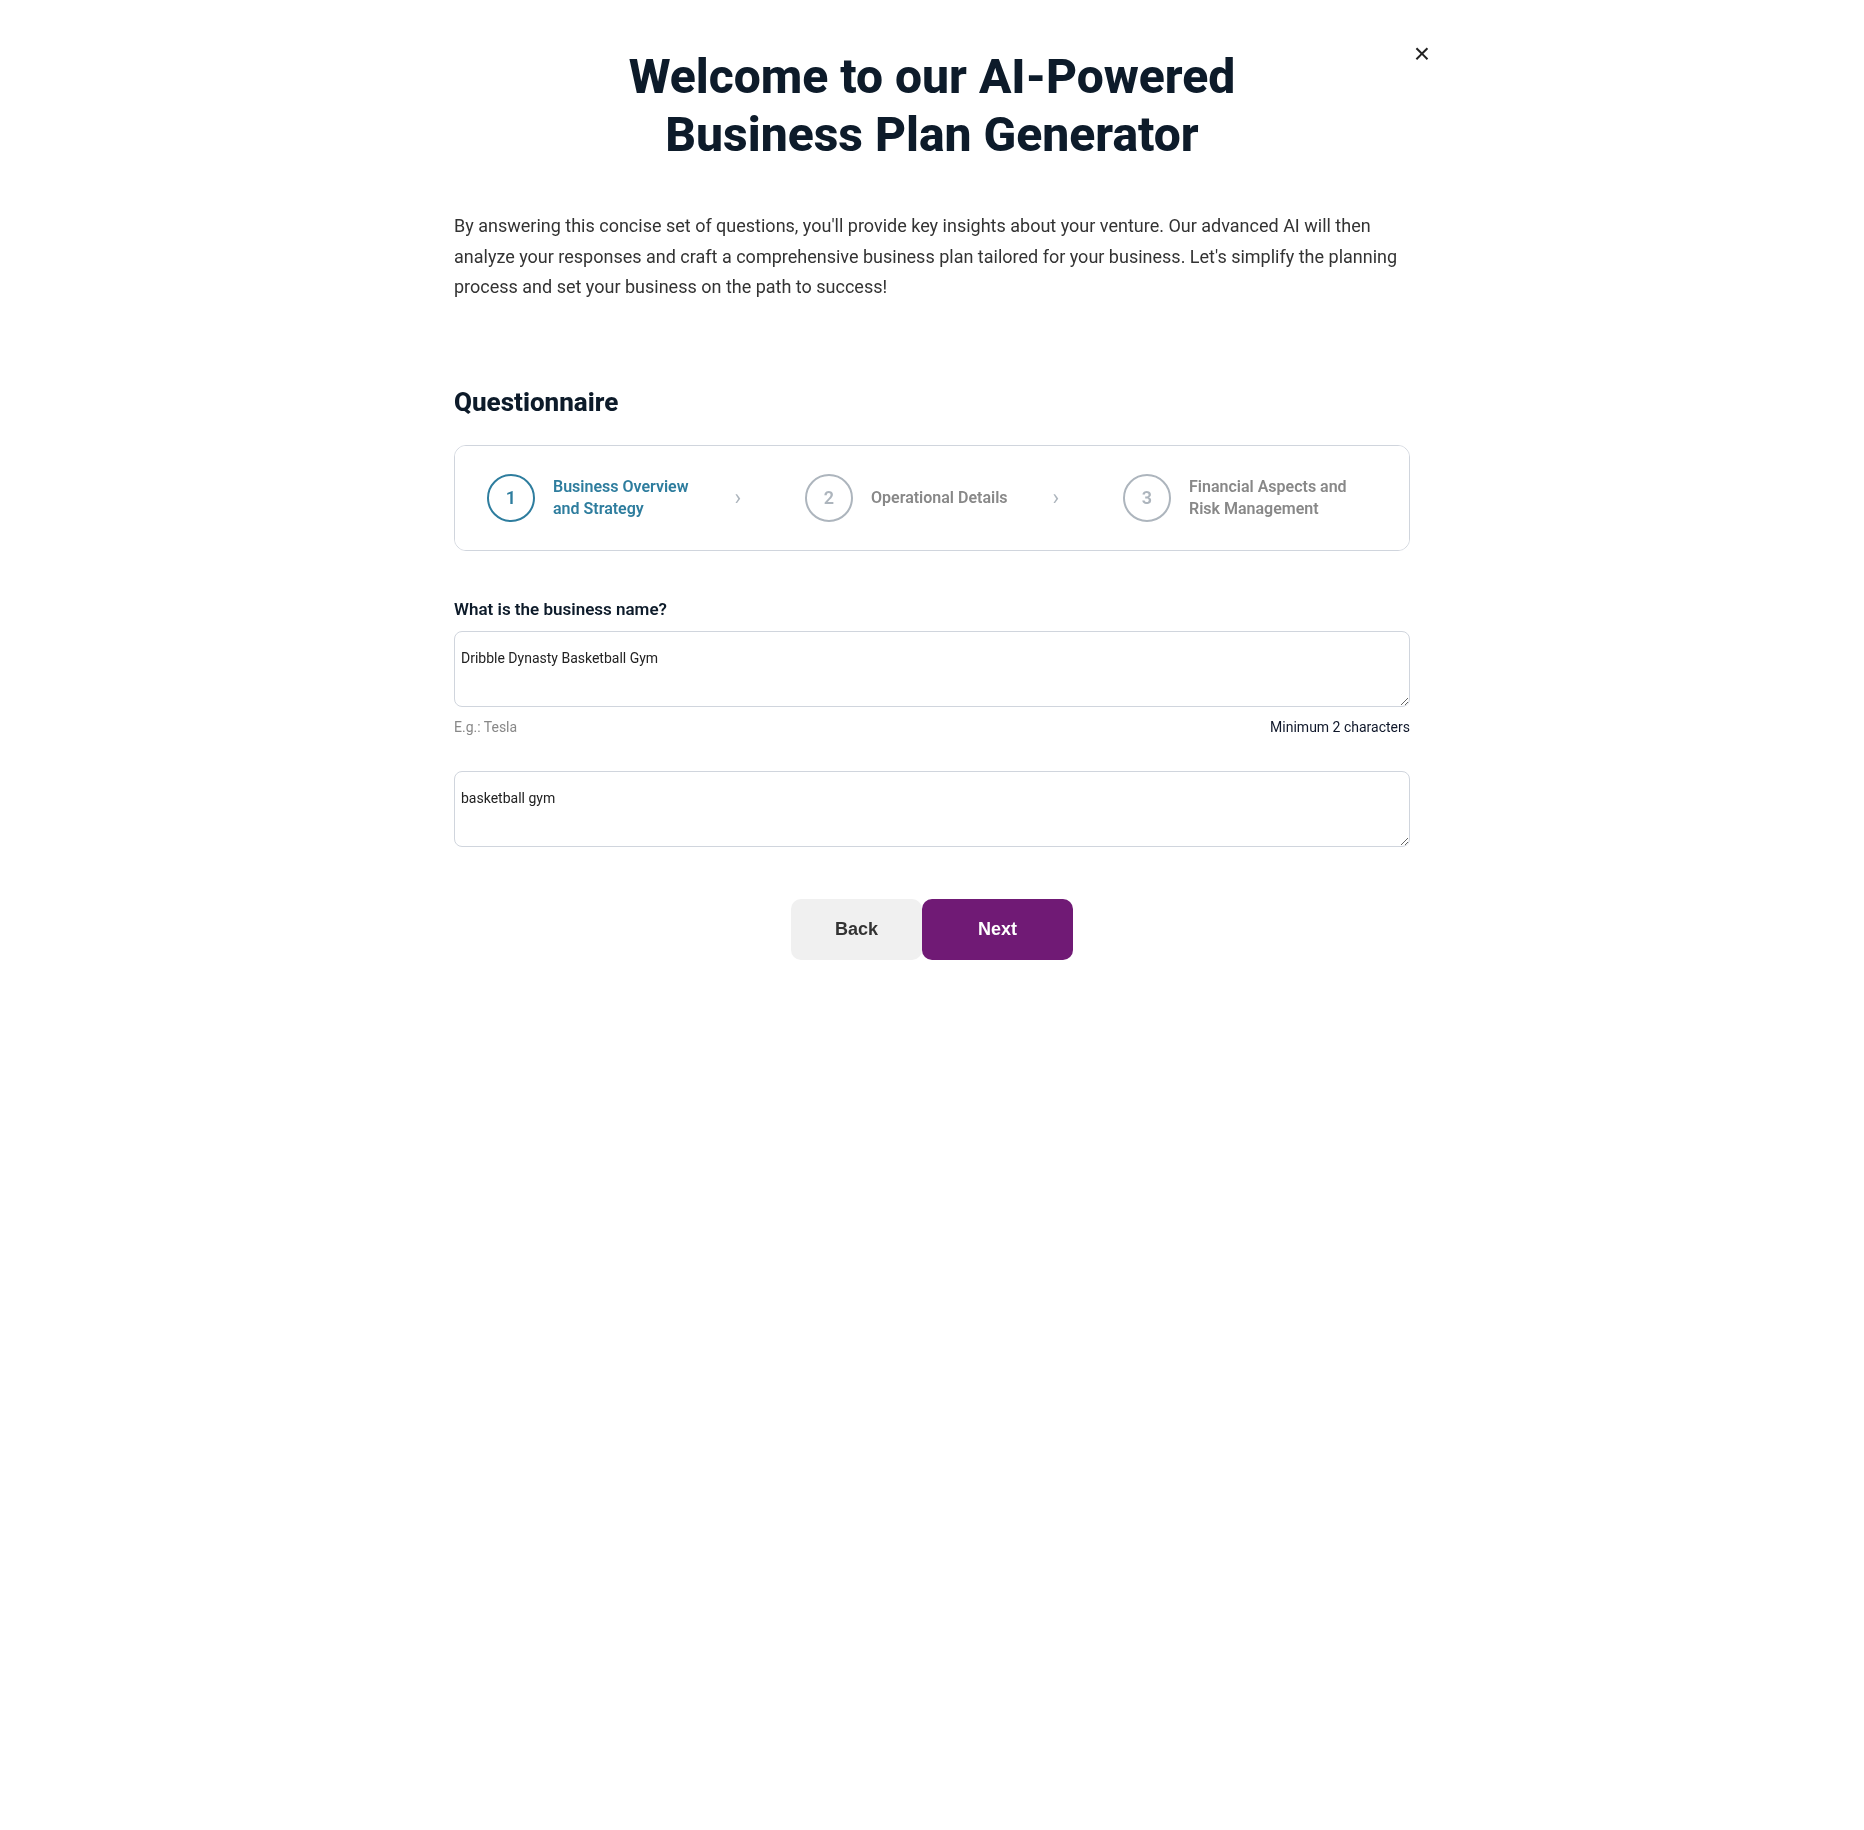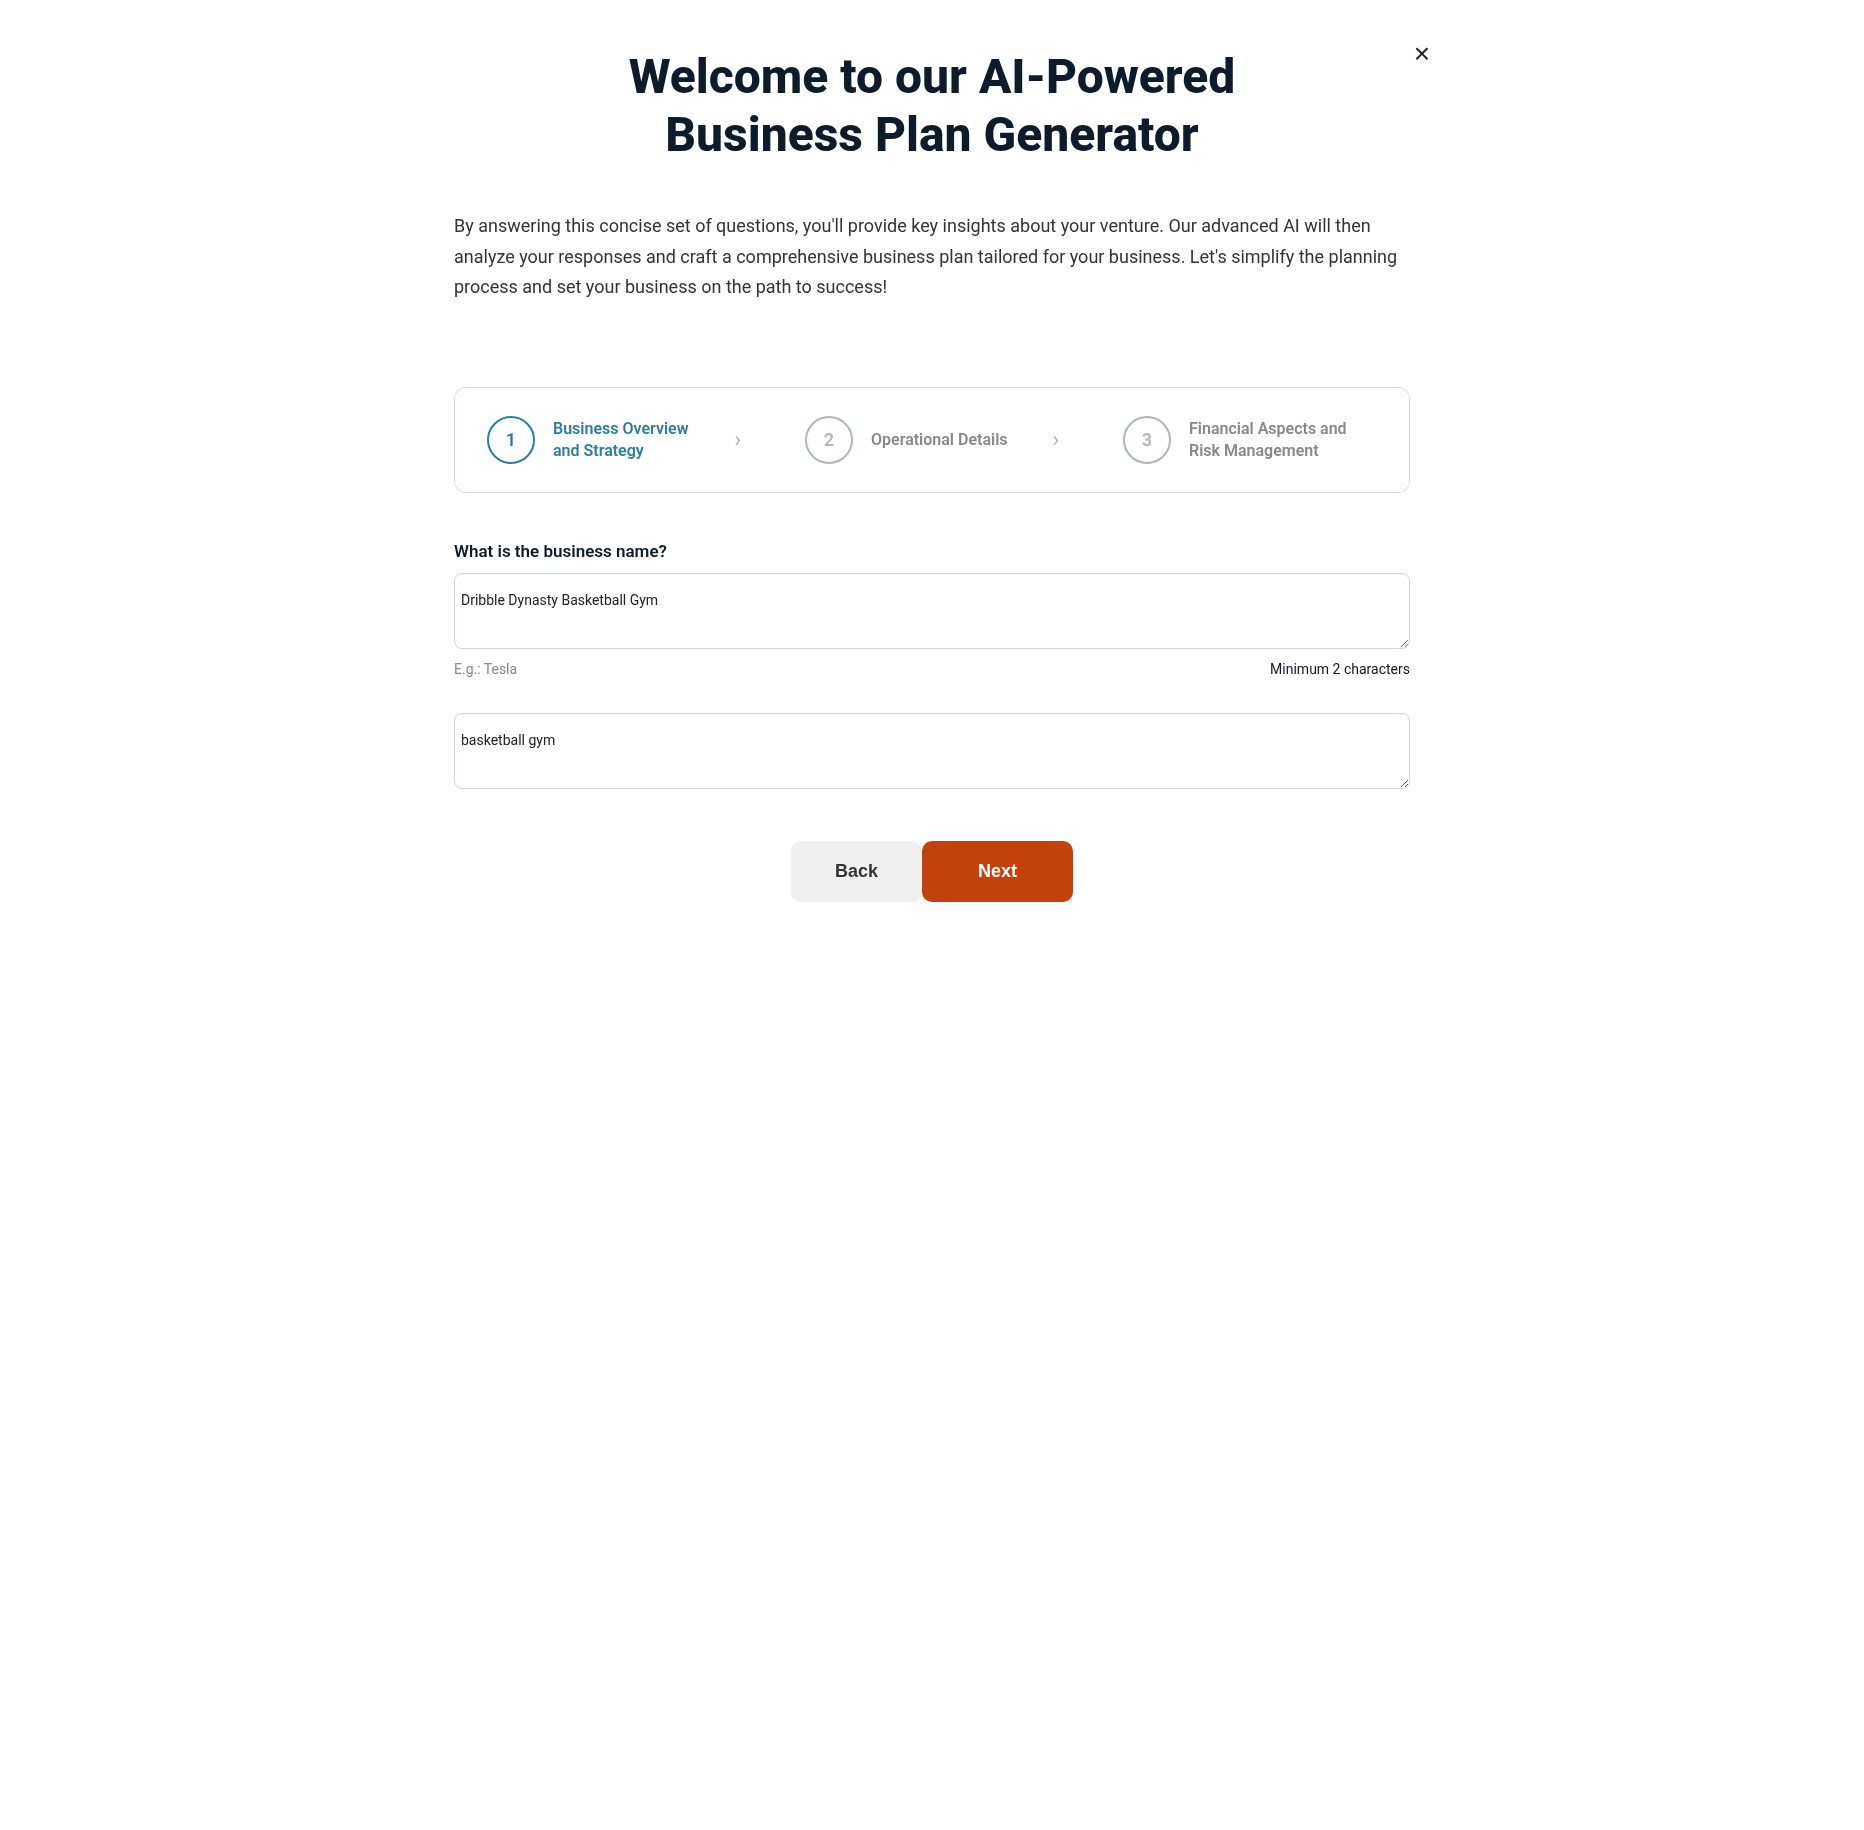--- a/index.html
+++ b/index.html
@@ -187,21 +187,21 @@
       border: none;
       border-radius: 10px;
       padding: 20px 44px;
       font-size: 18px;
       font-weight: 600;
       color: #333;
       cursor: pointer;
     }
 
     .btn-next {
-      background: #c2410c;
+      background: #701a75;
       border: none;
       border-radius: 10px;
       padding: 20px 56px;
       font-size: 18px;
       font-weight: 700;
       color: #fff;
       cursor: pointer;
     }
   </style>
 </head>
@@ -213,20 +213,21 @@
     <span>×</span>
   </button>
 
   <h1 class="title">
     <span>Welcome to our AI-Powered</span><br>
     <span>Business Plan Generator</span>
   </h1>
 
   <p class="description">By answering this concise set of questions, you'll provide key insights about your venture. Our advanced AI will then analyze your responses and craft a comprehensive business plan tailored for your business. Let's simplify the planning process and set your business on the path to success!</p>
 
+  <div class="questionnaire-label">Questionnaire</div>
 
   <div class="steps-container">
 
     <div class="step active">
       <div class="step-number">
         <span>1</span>
       </div>
       <div class="step-label">Business Overview and Strategy</div>
       <span class="chevron">›</span>
     </div>

